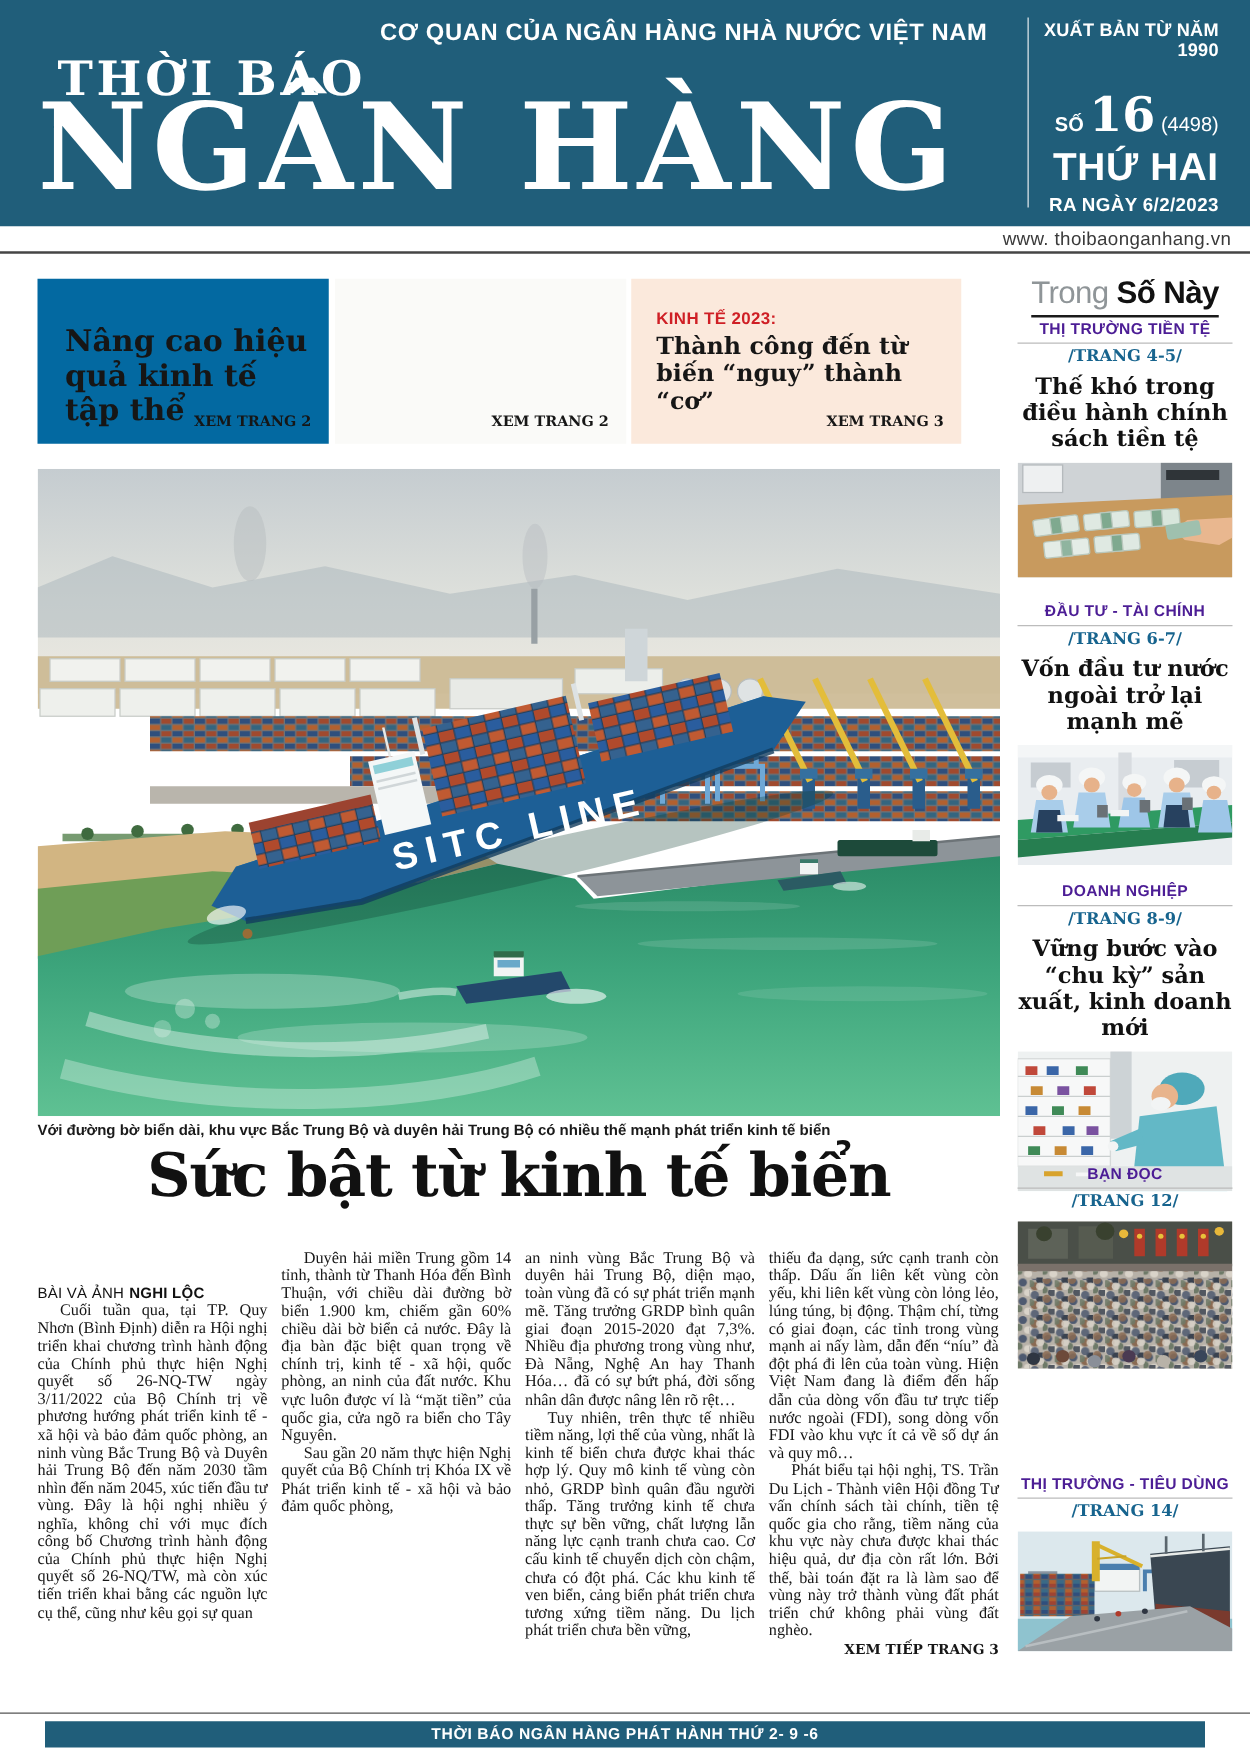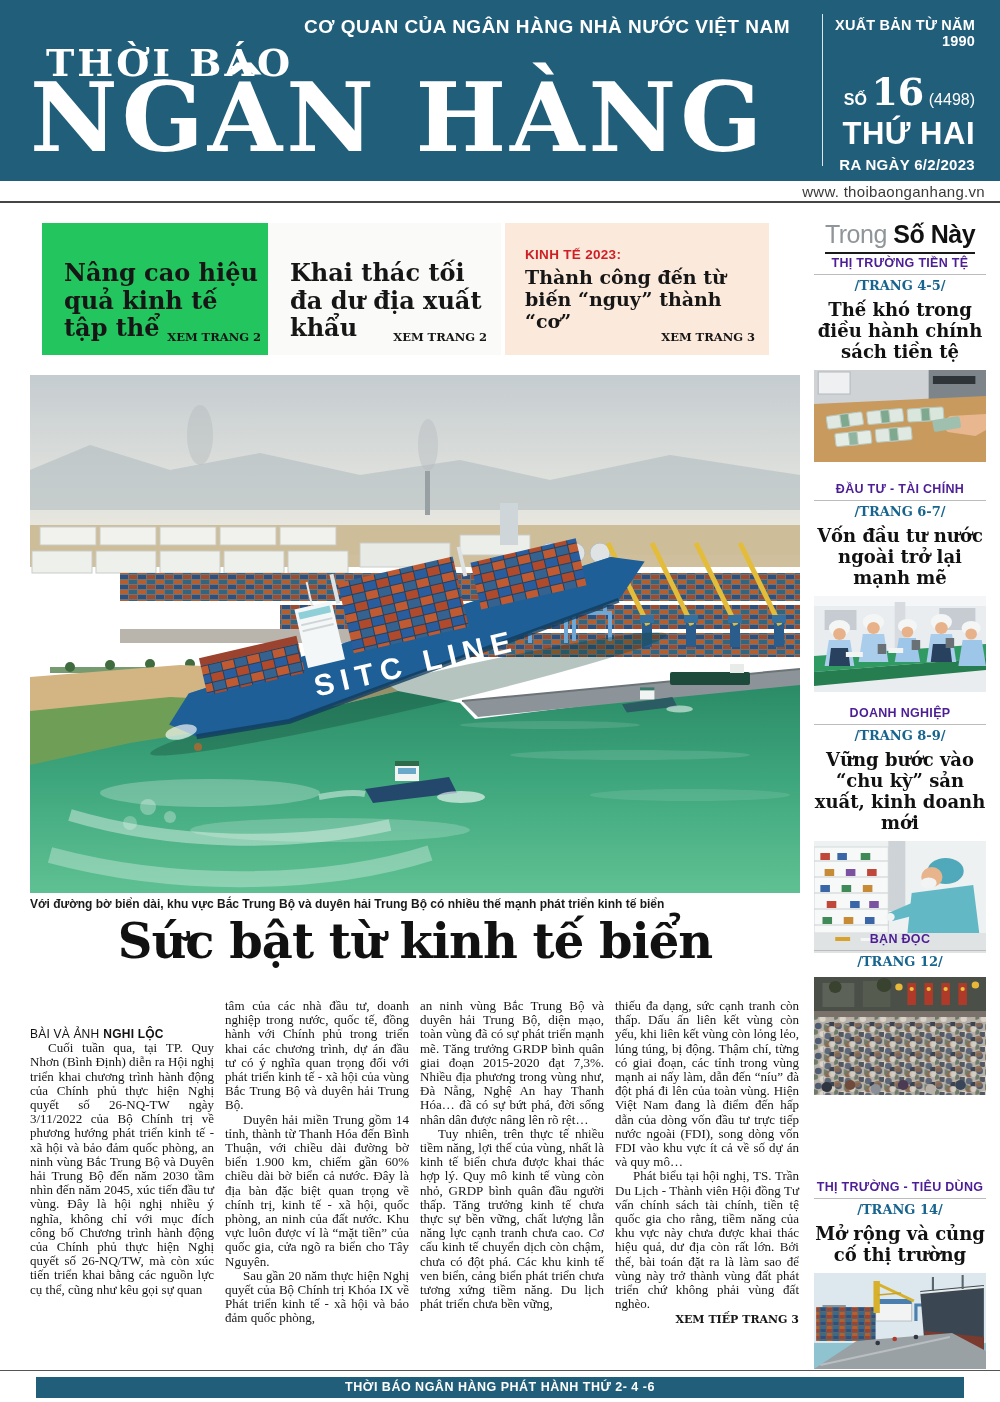--- a/index.html
+++ b/index.html
@@ -19,21 +19,21 @@
   .m-issue .suf { font-size:16px; font-weight:normal; }
   .m-weekday { font-size:31px; font-weight:bold; margin-top:2px; letter-spacing:.5px; }
   .m-date { font-size:15px; font-weight:bold; margin-top:4px; letter-spacing:.3px; }
   .m-web { position:absolute; right:15px; top:183px; font-size:15px; color:#3a3a3a; letter-spacing:.3px; }
   .top-rule { position:absolute; left:0; top:201px; width:1000px; height:2px; background:#454545; }
 
   
   .teaser { position:absolute; top:223px; height:132px; }
   .teaser .t-title { font-family:"DejaVu Serif", serif; font-weight:bold; font-size:24px; line-height:1.15; color:#161616; }
   .teaser .t-ref { position:absolute; right:14px; bottom:11px; font-family:"DejaVu Serif", serif; font-weight:bold; font-size:11.5px; color:#161616; }
-  .teaser1 { left:42px; width:233px; background:#22c55e; padding:36px 14px 0 22px; }
+  .teaser1 { left:30px; width:233px; background:#0369a1; padding:36px 14px 0 22px; }
   .teaser2 { left:268px; width:233px; background:#fafaf8; padding:36px 14px 0 22px; }
   .teaser3 { left:505px; width:264px; background:#fbe9dc; padding:24px 14px 0 20px; }
   .t-kicker { font-size:13.5px; font-weight:bold; color:#cf1f25; letter-spacing:.3px; margin-bottom:5px; }
   .teaser3 .t-title { font-size:19px; }
 
   
   .photo { position:absolute; left:30px; top:375px; width:770px; height:518px; overflow:hidden; }
   .photo svg { display:block; }
   .caption { position:absolute; left:30px; top:897px; width:770px; font-size:12px; font-weight:bold; color:#1a1a1a; }
 
@@ -86,21 +86,20 @@
   </div>
 </div>
 <div class="m-web">www. thoibaonganhang.vn</div>
 <div class="top-rule"></div>
 
 <div class="teaser teaser1">
   <div class="t-title">Nâng cao hiệu quả kinh tế tập thể</div>
   <div class="t-ref">XEM TRANG 2</div>
 </div>
 <div class="teaser teaser2">
-  <div class="t-title">Khai thác tối đa dư địa xuất khẩu</div>
   <div class="t-ref">XEM TRANG 2</div>
 </div>
 <div class="teaser teaser3">
   <div class="t-kicker">KINH TẾ 2023:</div>
   <div class="t-title">Thành công đến từ biến “nguy” thành “cơ”</div>
   <div class="t-ref">XEM TRANG 3</div>
 </div>
 
 <div class="photo">
 <svg width="770" height="518" viewBox="0 0 770 518" xmlns="http://www.w3.org/2000/svg">
@@ -261,21 +260,20 @@
 <div class="caption">Với đường bờ biển dài, khu vực Bắc Trung Bộ và duyên hải Trung Bộ có nhiều thế mạnh phát triển kinh tế biển</div>
 
 <div class="headline">Sức bật từ kinh tế biển</div>
 
 <div class="cols">
   <div class="col">
     <div class="byline"><span>BÀI VÀ ẢNH</span><b>NGHI LỘC</b></div>
     <p class="ind">Cuối tuần qua, tại TP. Quy Nhơn (Bình Định) diễn ra Hội nghị triển khai chương trình hành động của Chính phủ thực hiện Nghị quyết số 26-NQ-TW ngày 3/11/2022 của Bộ Chính trị về phương hướng phát triển kinh tế - xã hội và bảo đảm quốc phòng, an ninh vùng Bắc Trung Bộ và Duyên hải Trung Bộ đến năm 2030 tầm nhìn đến năm 2045, xúc tiến đầu tư vùng. Đây là hội nghị nhiều ý nghĩa, không chỉ với mục đích công bố Chương trình hành động của Chính phủ thực hiện Nghị quyết số 26-NQ/TW, mà còn xúc tiến triển khai bằng các nguồn lực cụ thể, cũng như kêu gọi sự quan</p>
   </div>
   <div class="col">
-    <p>tâm của các nhà đầu tư, doanh nghiệp trong nước, quốc tế, đồng hành với Chính phủ trong triển khai các chương trình, dự án đầu tư có ý nghĩa quan trọng đối với phát triển kinh tế - xã hội của vùng Bắc Trung Bộ và duyên hải Trung Bộ.</p>
     <p class="ind">Duyên hải miền Trung gồm 14 tỉnh, thành từ Thanh Hóa đến Bình Thuận, với chiều dài đường bờ biển 1.900 km, chiếm gần 60% chiều dài bờ biển cả nước. Đây là địa bàn đặc biệt quan trọng về chính trị, kinh tế - xã hội, quốc phòng, an ninh của đất nước. Khu vực luôn được ví là “mặt tiền” của quốc gia, cửa ngõ ra biển cho Tây Nguyên.</p>
     <p class="ind">Sau gần 20 năm thực hiện Nghị quyết của Bộ Chính trị Khóa IX về Phát triển kinh tế - xã hội và bảo đảm quốc phòng,</p>
   </div>
   <div class="col">
     <p>an ninh vùng Bắc Trung Bộ và duyên hải Trung Bộ, diện mạo, toàn vùng đã có sự phát triển mạnh mẽ. Tăng trưởng GRDP bình quân giai đoạn 2015-2020 đạt 7,3%. Nhiều địa phương trong vùng như, Đà Nẵng, Nghệ An hay Thanh Hóa… đã có sự bứt phá, đời sống nhân dân được nâng lên rõ rệt…</p>
     <p class="ind">Tuy nhiên, trên thực tế nhiều tiềm năng, lợi thế của vùng, nhất là kinh tế biển chưa được khai thác hợp lý. Quy mô kinh tế vùng còn nhỏ, GRDP bình quân đầu người thấp. Tăng trưởng kinh tế chưa thực sự bền vững, chất lượng lẫn năng lực cạnh tranh chưa cao. Cơ cấu kinh tế chuyển dịch còn chậm, chưa có đột phá. Các khu kinh tế ven biển, cảng biển phát triển chưa tương xứng tiềm năng. Du lịch phát triển chưa bền vững,</p>
   </div>
   <div class="col">
     <p>thiếu đa dạng, sức cạnh tranh còn thấp. Dấu ấn liên kết vùng còn yếu, khi liên kết vùng còn lỏng lẻo, lúng túng, bị động. Thậm chí, từng có giai đoạn, các tỉnh trong vùng mạnh ai nấy làm, dẫn đến “níu” đà đột phá đi lên của toàn vùng. Hiện Việt Nam đang là điểm đến hấp dẫn của dòng vốn đầu tư trực tiếp nước ngoài (FDI), song dòng vốn FDI vào khu vực ít cả về số dự án và quy mô…</p>
     <p class="ind">Phát biểu tại hội nghị, TS. Trần Du Lịch - Thành viên Hội đồng Tư vấn chính sách tài chính, tiền tệ quốc gia cho rằng, tiềm năng của khu vực này chưa được khai thác hiệu quả, dư địa còn rất lớn. Bởi thế, bài toán đặt ra là làm sao để vùng này trở thành vùng đất phát triển chứ không phải vùng đất nghèo.</p>
@@ -471,21 +469,20 @@
         <circle cx="110" cy="112" r="5" fill="#b8b2a8"></circle>
         <circle cx="138" cy="108" r="5" fill="#39465a"></circle>
     </svg>
   </div>
 </div>
 
 <div class="s-section s5">
   <div class="s-cat">THỊ TRƯỜNG - TIÊU DÙNG</div>
   <div class="s-rule"></div>
   <div class="s-page">/TRANG 14/</div>
-  <div class="s-head">Mở rộng và củng cố thị trường</div>
   <div class="s-img">
     <svg width="172" height="96" viewBox="0 0 162 96" xmlns="http://www.w3.org/2000/svg" preserveAspectRatio="none">
       <defs>
         <pattern id="pcs5" width="12" height="7" patternUnits="userSpaceOnUse">
           <rect width="12" height="7" fill="#5d646a"></rect>
           <rect x="0" y="0" width="5" height="3" fill="#a04432"></rect>
             <rect x="6" y="0" width="5" height="3" fill="#2f4f7d"></rect>
           <rect x="0" y="4" width="5" height="3" fill="#b2602f"></rect>
             <rect x="6" y="4" width="5" height="3" fill="#3a6a86"></rect>
         </pattern>
@@ -508,13 +505,13 @@
       <polygon points="0,96 40,68 130,60 162,78 162,96" fill="#9aa1a5"></polygon>
       <line x1="6" y1="92" x2="128" y2="64" stroke="#b8bec1" stroke-width="2"></line>
       <circle cx="60" cy="70" r="2.2" fill="#2f3642"></circle>
         <circle cx="76" cy="66" r="2.2" fill="#b03a2a"></circle>
         <circle cx="96" cy="64" r="2.2" fill="#2f3642"></circle>
     </svg>
   </div>
 </div>
 
 <div class="foot-rule"></div>
-<div class="footer-bar">THỜI BÁO NGÂN HÀNG PHÁT HÀNH THỨ 2- 4 -6</div>
+<div class="footer-bar">THỜI BÁO NGÂN HÀNG PHÁT HÀNH THỨ 2- 9 -6</div>
 
 </body></html>

